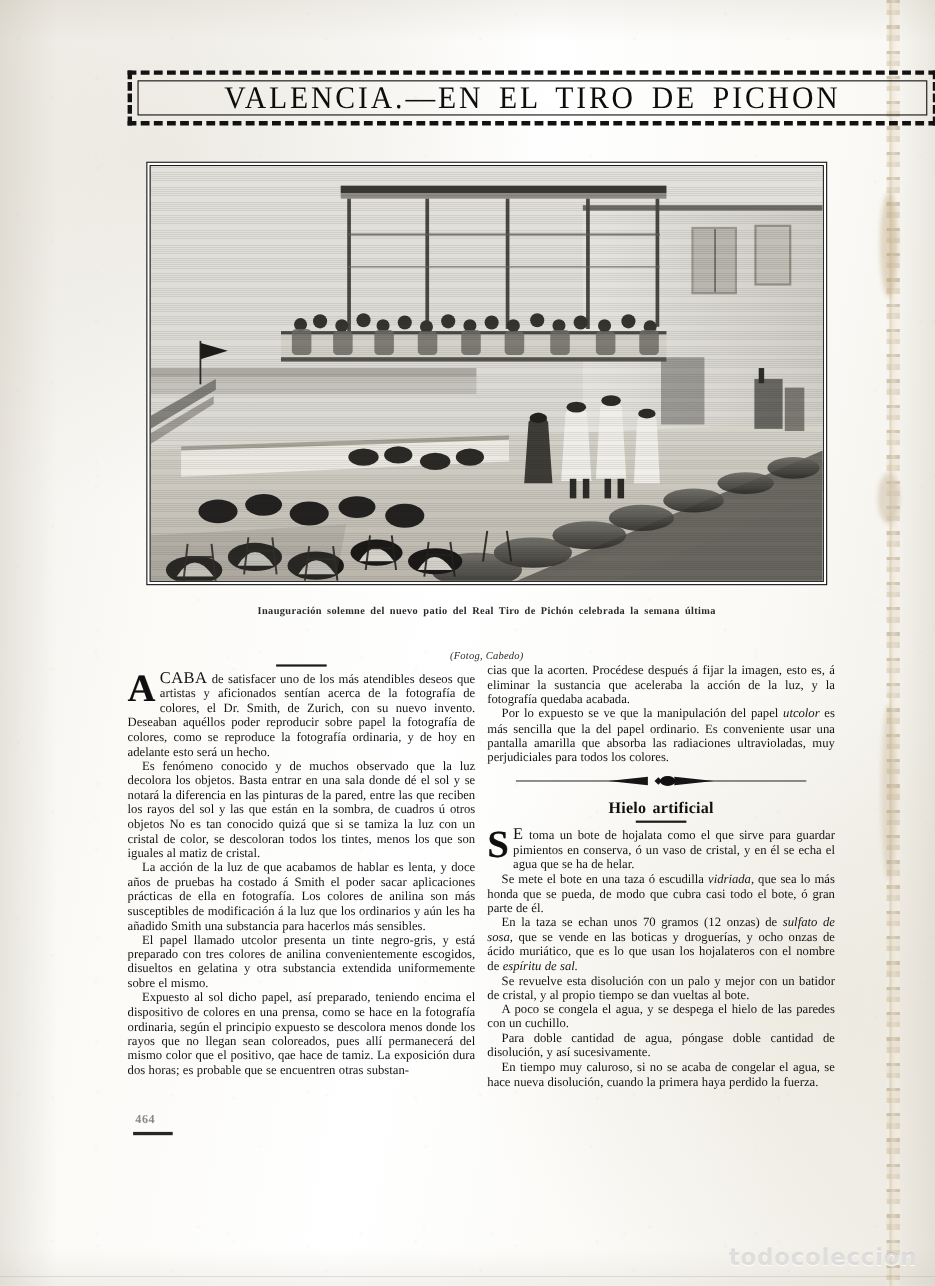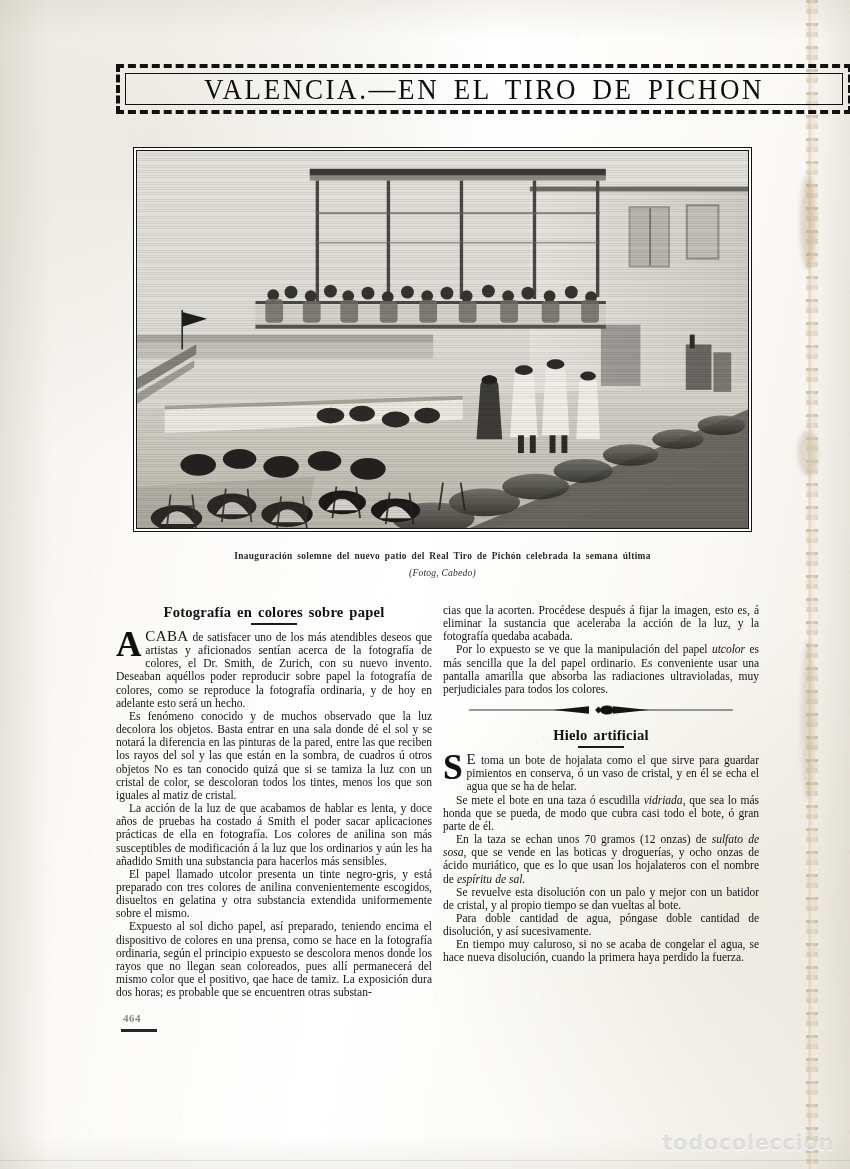--- a/index.html
+++ b/index.html
@@ -148,21 +148,21 @@
     text-align: center;
     font-size: 9.4px;
     font-weight: bold;
     letter-spacing: 0.35px;
     color: #2a2a2a;
     word-spacing: 2px;
   }
   .credit {
     position: absolute;
     left: 133px;
-    top: 567px;
+    top: 591px;
     width: 619px;
     text-align: center;
     font-size: 9.6px;
     font-style: italic;
     color: #2d2d2d;
     letter-spacing: 0.2px;
   }
 
   
   .col {
@@ -476,21 +476,20 @@
       </svg>
       <div class="halftone"></div>
     </div>
   </div>
 
   <div class="caption">Inauguración solemne del nuevo patio del Real Tiro de Pichón celebrada la semana última</div>
   <div class="credit">(Fotog, Cabedo)</div>
 
   <div class="col col-left">
 
-    <h2 class="sec-head">Fotografía en colores sobre papel</h2>
     <div class="head-rule"></div>
 
     <div class="dropcap-para">
       <span class="dropcap">A</span>
       <p class="body"><span class="smallcaps">CABA</span><span> de satisfacer uno de los más atendibles deseos que artistas y aficionados sentían acerca de la fotografía de colores, el Dr. Smith, de Zurich, con su nuevo invento. Deseaban aquéllos poder reproducir sobre papel la fotografía de colores, como se reproduce la fotografía ordinaria, y de hoy en adelante esto será un hecho.</span></p>
     </div>
 
     <p class="body">Es fenómeno conocido y de muchos observado que la luz decolora los objetos. Basta entrar en una sala donde dé el sol y se notará la diferencia en las pinturas de la pared, entre las que reciben los rayos del sol y las que están en la sombra, de cuadros ú otros objetos  No es tan conocido quizá que si se tamiza la luz con un cristal de color, se descoloran todos los tintes, menos los que son iguales al matiz de cristal.</p>
     <p class="body">La acción de la luz de que acabamos de hablar es lenta, y doce años de pruebas ha costado á Smith el poder sacar aplicaciones prácticas de ella en fotografía. Los colores de anilina son más susceptibles de modificación á la luz que los ordinarios y aún les ha añadido Smith una substancia para hacerlos más sensibles.</p>
     <p class="body">El papel llamado utcolor presenta un tinte negro-gris, y está preparado con tres colores de anilina convenientemente escogidos, disueltos en gelatina y otra substancia extendida uniformemente sobre el mismo.</p>
@@ -519,20 +518,21 @@
     <div class="head-rule"></div>
 
     <div class="dropcap-para">
       <span class="dropcap">S</span>
       <p class="body"><span class="smallcaps">E</span><span> toma un bote de hojalata como el que sirve para guardar pimientos en conserva, ó un vaso de cristal, y en él se echa el agua que se ha de helar.</span></p>
     </div>
 
     <p class="body">Se mete el bote en una taza ó escudilla <i>vidriada</i>, que sea lo más honda que se pueda, de modo que cubra casi todo el bote, ó gran parte de él.</p>
     <p class="body">En la taza se echan unos 70 gramos (12 onzas) de <i>sulfato de sosa</i>, que se vende en las boticas y droguerías, y ocho onzas de ácido muriático, que es lo que usan los hojalateros con el nombre de <i>espíritu de sal.</i></p>
     <p class="body">Se revuelve esta disolución con un palo y mejor con un batidor de cristal, y al propio tiempo se dan vueltas al bote.</p>
+    <p class="body">A poco se congela el agua, y se despega el hielo de las paredes con un cuchillo.</p>
     <p class="body">Para doble cantidad de agua, póngase doble cantidad de disolución, y así sucesivamente.</p>
     <p class="body">En tiempo muy caluroso, si no se acaba de congelar el agua, se hace nueva disolución, cuando la primera haya perdido la fuerza.</p>
   </div>
 
   <div class="folio">464</div>
   <div class="folio-rule"></div>
 
   <div class="wm-rule"></div>
   <div class="watermark">todocoleccion</div>
 

